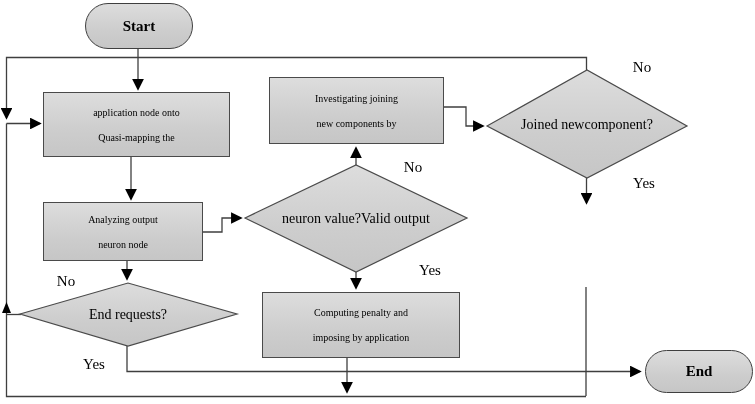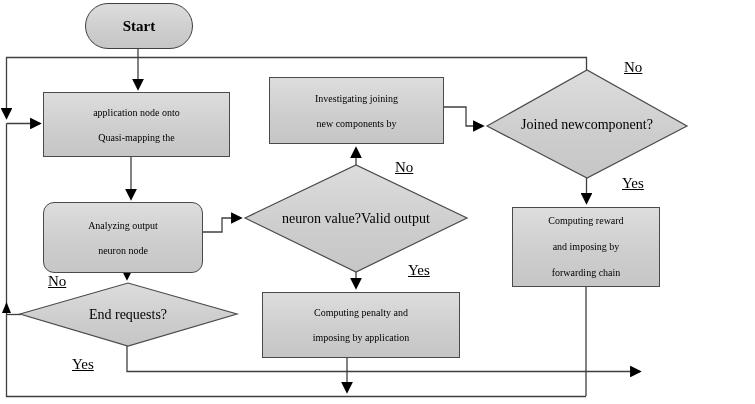--- a/index.html
+++ b/index.html
@@ -15,21 +15,21 @@
     background:linear-gradient(180deg,#dddddd 0%,#cdcdcd 60%,#c6c6c6 100%);
     border:1px solid #4a4a4a;
   }
   .stadium{border-radius:23px;font-weight:bold;font-size:15px;border:1px solid #3f3f3f;}
   .dtext{
     position:absolute;box-sizing:border-box;background:transparent;border:none;
     display:flex;flex-direction:row;align-items:center;justify-content:center;
     text-align:center;font-size:14px;line-height:25px;
   }
   .elabel{
-    position:absolute;font-size:15px;line-height:18px;background:transparent;text-decoration:underline;
+    position:absolute;font-size:15px;line-height:18px;text-align:center;background:transparent;
   }
   .node span,.dtext span{display:block;white-space:nowrap;}
 </style>
 </head>
 <body>
 
 <div class="canvas">
 
   <svg class="layer" width="755" height="404" viewBox="0 0 755 404">
     <defs>
@@ -76,36 +76,34 @@
   <div class="node" style="left:43px;top:92px;width:187px;height:65px;">
     <span>application node onto</span>
     <span>Quasi-mapping the</span>
   </div>
 
   <div class="node" style="left:269px;top:77px;width:175px;height:67px;">
     <span>Investigating joining</span>
     <span>new components by</span>
   </div>
 
-  <div class="node" style="left:43px;top:202px;width:160px;height:71px;border-radius:11px;">
+  <div class="node" style="left:43px;top:202px;width:160px;height:59px;">
     <span>Analyzing output</span>
     <span>neuron node</span>
   </div>
 
   <div class="node" style="left:262px;top:292px;width:198px;height:66px;">
     <span>Computing penalty and</span>
     <span>imposing by application</span>
   </div>
 
-  <div class="node" style="left:512px;top:207px;width:148px;height:80px;line-height:26px;">
-    <span>Computing reward</span>
-    <span>and imposing by</span>
-    <span>forwarding chain</span>
+
+  <div class="node stadium" style="left:645px;top:350px;width:108px;height:43px;">
+    <span>End</span>
   </div>
-
 
   <div class="dtext" style="left:266px;top:192px;width:180px;height:52px;">
     <span>neuron value?</span>
     <span>Valid output</span>
   </div>
   <div class="dtext" style="left:497px;top:98px;width:180px;height:52px;">
     <span>Joined new</span>
     <span>component?</span>
   </div>
   <div class="dtext" style="left:48px;top:301px;width:160px;height:26px;">

